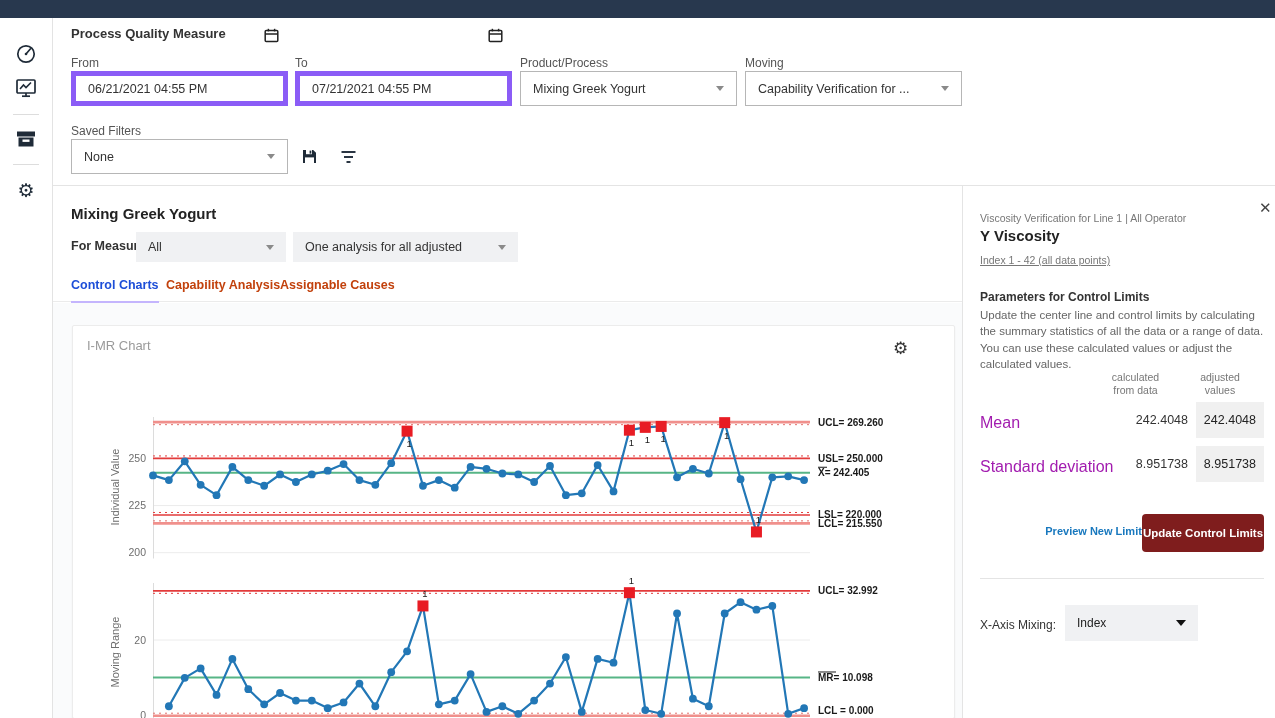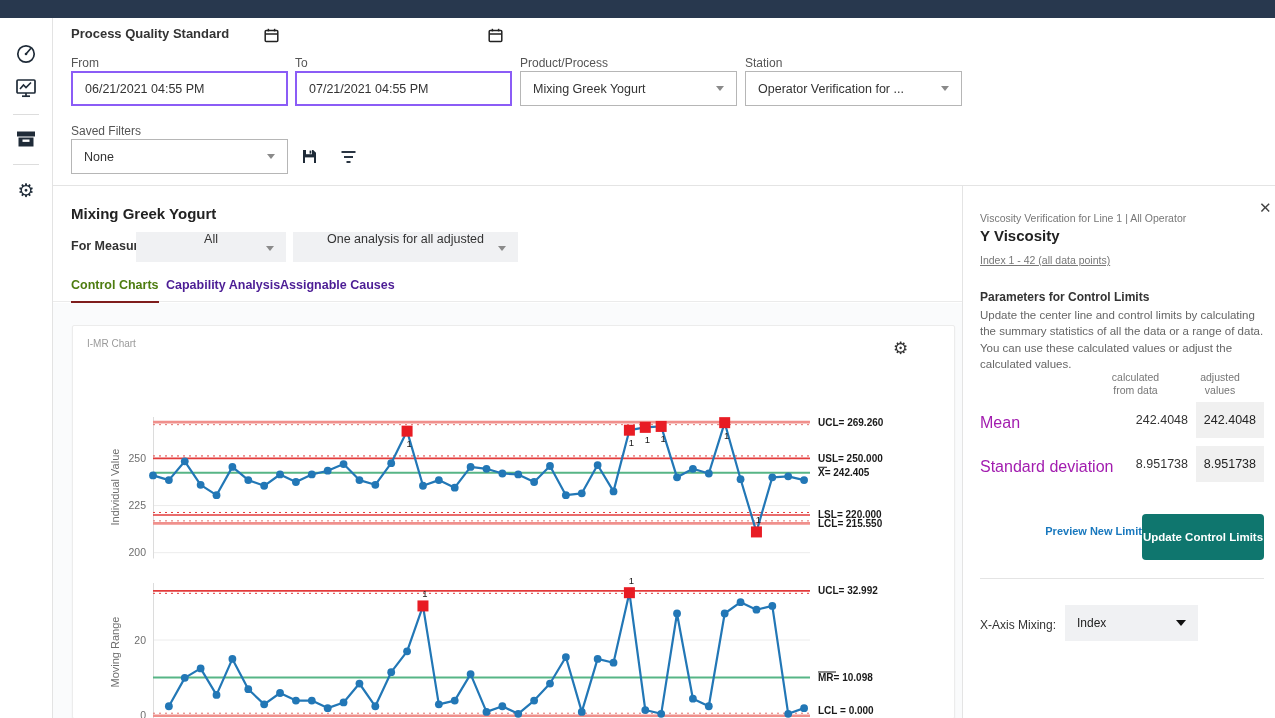--- a/index.html
+++ b/index.html
@@ -12,63 +12,63 @@
   
   .sidebar { position:absolute; left:0; top:18px; width:53px; height:700px; background:#fff; border-right:1px solid #e3e3e3; }
   .side-btn { position:absolute; left:11px; width:30px; height:30px; display:flex; align-items:center; justify-content:center; cursor:pointer; }
   .side-div { position:absolute; left:13px; width:26px; border-top:1px solid #ddd; }
   .gear-glyph { font-size:19px; color:#1f2b38; line-height:1; }
 
   
   .filterbar { position:absolute; left:53px; top:18px; width:1222px; height:167px; background:#fff; }
   .fb-title { position:absolute; left:18px; top:8px; font-size:13px; font-weight:700; color:#333; }
   .f-label { position:absolute; font-size:12px; color:#555; }
-  .f-input { position:absolute; height:35px; width:217px; border:2px solid #8b5cf6; background:#fff;
+  .f-input { position:absolute; height:35px; width:217px; border:5px solid #8b5cf6; background:#fff;
     font-size:12.5px; color:#333; padding:0 30px 0 12px; font-family:inherit; }
   .f-dd { position:absolute; height:35px; width:217px; border:1px solid #b6b6b6; background:#fff;
     display:flex; align-items:center; padding:0 12px; font-size:12.5px; color:#333; cursor:pointer; }
   .cal-ic { position:absolute; top:10px; pointer-events:auto; cursor:pointer; }
   .caret { width:0; height:0; border-left:4px solid transparent; border-right:4px solid transparent; border-top:5px solid #8a8a8a; margin-left:auto; }
   .tool-ic { position:absolute; cursor:pointer; }
 
   .hdiv { position:absolute; left:53px; top:185px; width:1222px; border-top:1px solid #e4e4e4; }
 
   
   .main { position:absolute; left:53px; top:186px; width:909px; height:532px; background:#fff; }
   .m-title { position:absolute; left:18px; top:19px; font-size:15px; font-weight:700; color:#222; }
   .measure-label { position:absolute; left:18px; top:53px; font-size:12.5px; font-weight:700; color:#333; }
   .gray-dd { position:absolute; top:46px; height:30px; background:#f0f1f3; display:flex; align-items:center;
-    padding:0 12px; font-size:12.5px; color:#333; cursor:pointer;flex-direction:column; }
+    padding:0 12px; font-size:12.5px; color:#333; cursor:pointer; }
   .tabs { position:absolute; left:0; top:88px; width:909px; height:28px; border-bottom:1px solid #ebebeb; }
-  .tab { position:absolute; top:4px; font-size:12.5px; font-weight:700; color:#4c1d95; cursor:pointer; padding-bottom:9px; }
-  .tab.active { color:#4d7c0f; border-bottom:3px solid #7f1d1d; }
+  .tab { position:absolute; top:4px; font-size:12.5px; font-weight:700; color:#c2410c; cursor:pointer; padding-bottom:9px; }
+  .tab.active { color:#1d4ed8; border-bottom:3px solid #c4b5fd; }
   .content-bg { position:absolute; left:0; top:117px; width:909px; height:415px; background:#fafbfc; }
   .card { position:absolute; left:19px; top:139px; width:883px; height:394px; background:#fff;
     border:1px solid #ececec; border-radius:2px; box-shadow:0 1px 2px rgba(0,0,0,.05); }
-  .card-kind { position:absolute; left:14px; top:12px; font-size:10px; color:#9a9a9a; }
+  .card-kind { position:absolute; left:14px; top:12px; font-size:13px; color:#9a9a9a; }
   .card-title { position:absolute; left:14px; top:26px; font-size:13.5px; color:#787878; }
   .card-gear { position:absolute; left:820px; top:14px; font-size:17px; color:#333; cursor:pointer; line-height:1; }
 
   .chart-svg { position:absolute; }
 
   
   .panel { position:absolute; left:962px; top:186px; width:313px; height:532px; background:#fff; border-left:1px solid #e4e4e4; }
   .p-sub { position:absolute; left:17px; top:26px; font-size:10.5px; color:#777; }
   .p-close { position:absolute; left:296px; top:14px; font-size:15px; color:#444; cursor:pointer; line-height:1; }
   .p-title { position:absolute; left:17px; top:41px; font-size:15px; font-weight:700; color:#222; }
   .p-index { position:absolute; left:17px; top:68px; font-size:10.5px; color:#777;text-decoration:underline; }
   .p-sect { position:absolute; left:17px; top:104px; font-size:12px; font-weight:700; color:#333; }
   .p-desc { position:absolute; left:17px; top:121px; width:288px; font-size:11.5px; color:#666; line-height:1.42; }
   .p-colhead { position:absolute; top:185px; font-size:10.5px; color:#777; text-align:center; white-space:pre-line; line-height:1.25; }
   .p-rowlabel { position:absolute; left:17px; font-size:16px; color:#a21caf; }
   .p-calcval { position:absolute; width:105px; text-align:right; font-size:12.5px; color:#333; }
   .p-adjbox { position:absolute; left:233px; width:68px; height:36px; background:#f0f0f0; display:flex;
     align-items:center; justify-content:flex-end; padding-right:8px; font-size:12.5px; color:#222; cursor:text; }
   .p-link { position:absolute; left:60px; top:339px; width:125px; text-align:right; font-size:11px; font-weight:700; color:#1878be; cursor:pointer; }
-  .p-btn { position:absolute; left:179px; top:328px; width:122px; height:46px; background:#0f766e; color:#fff;
+  .p-btn { position:absolute; left:179px; top:328px; width:122px; height:38px; background:#7f1d1d; color:#fff;
     border:none; border-radius:4px; font-size:11.5px; font-weight:700; font-family:inherit; cursor:pointer; }
   .p-div { position:absolute; left:17px; top:392px; width:284px; border-top:1px solid #e4e4e4; }
   .p-xlabel { position:absolute; left:17px; top:432px; font-size:12px; color:#333; }
   .p-xdd { position:absolute; left:102px; top:419px; width:133px; height:36px; background:#f0f1f3; display:flex;
     align-items:center; padding:0 12px; font-size:12px; color:#222; cursor:pointer; }
   .caret-dark { width:0; height:0; border-left:5px solid transparent; border-right:5px solid transparent; border-top:6px solid #111; margin-left:auto; }
 </style>
 </head>
 <body>
 
@@ -98,21 +98,21 @@
       <rect x="7.5" y="11.5" width="7" height="2.4" fill="#fff"></rect>
     </svg>
   </div>
   <div class="side-div" style="top:146px"></div>
   <div class="side-btn" style="top:157px">
     <span class="gear-glyph">⚙</span>
   </div>
 </nav>
 
 <section class="filterbar">
-  <div class="fb-title">Process Quality Standard</div>
+  <div class="fb-title">Process Quality Measure</div>
 
   <div class="f-label" style="left:18px;top:38px">From</div>
   <input class="f-input" style="left: 18px; top: 53px;" readonly="" value="06/21/2021 04:55 PM">
   <svg class="cal-ic" style="left:211px" width="15" height="15" viewBox="0 0 15 15">
     <rect x="1.2" y="2.6" width="12.6" height="11" rx="1" fill="none" stroke="#222" stroke-width="1.5"></rect>
     <line x1="1.2" y1="6" x2="13.8" y2="6" stroke="#222" stroke-width="1.5"></line>
     <line x1="4.4" y1="0.8" x2="4.4" y2="3.4" stroke="#222" stroke-width="1.5"></line>
     <line x1="10.6" y1="0.8" x2="10.6" y2="3.4" stroke="#222" stroke-width="1.5"></line>
   </svg>
 
@@ -124,23 +124,23 @@
     <line x1="4.4" y1="0.8" x2="4.4" y2="3.4" stroke="#222" stroke-width="1.5"></line>
     <line x1="10.6" y1="0.8" x2="10.6" y2="3.4" stroke="#222" stroke-width="1.5"></line>
   </svg>
 
   <div class="f-label" style="left:467px;top:38px">Product/Process</div>
   <div class="f-dd" style="left:467px;top:53px">
     <span>Mixing Greek Yogurt</span>
     <span class="caret"></span>
   </div>
 
-  <div class="f-label" style="left:692px;top:38px">Station</div>
+  <div class="f-label" style="left:692px;top:38px">Moving</div>
   <div class="f-dd" style="left:692px;top:53px">
-    <span>Operator Verification for ...</span>
+    <span>Capability Verification for ...</span>
     <span class="caret"></span>
   </div>
 
   <div class="f-label" style="left:18px;top:106px">Saved Filters</div>
   <div class="f-dd" style="left:18px;top:121px">
     <span>None</span>
     <span class="caret"></span>
   </div>
 
   <svg class="tool-ic" style="left:248px;top:130px" width="17" height="17" viewBox="0 0 17 17">

